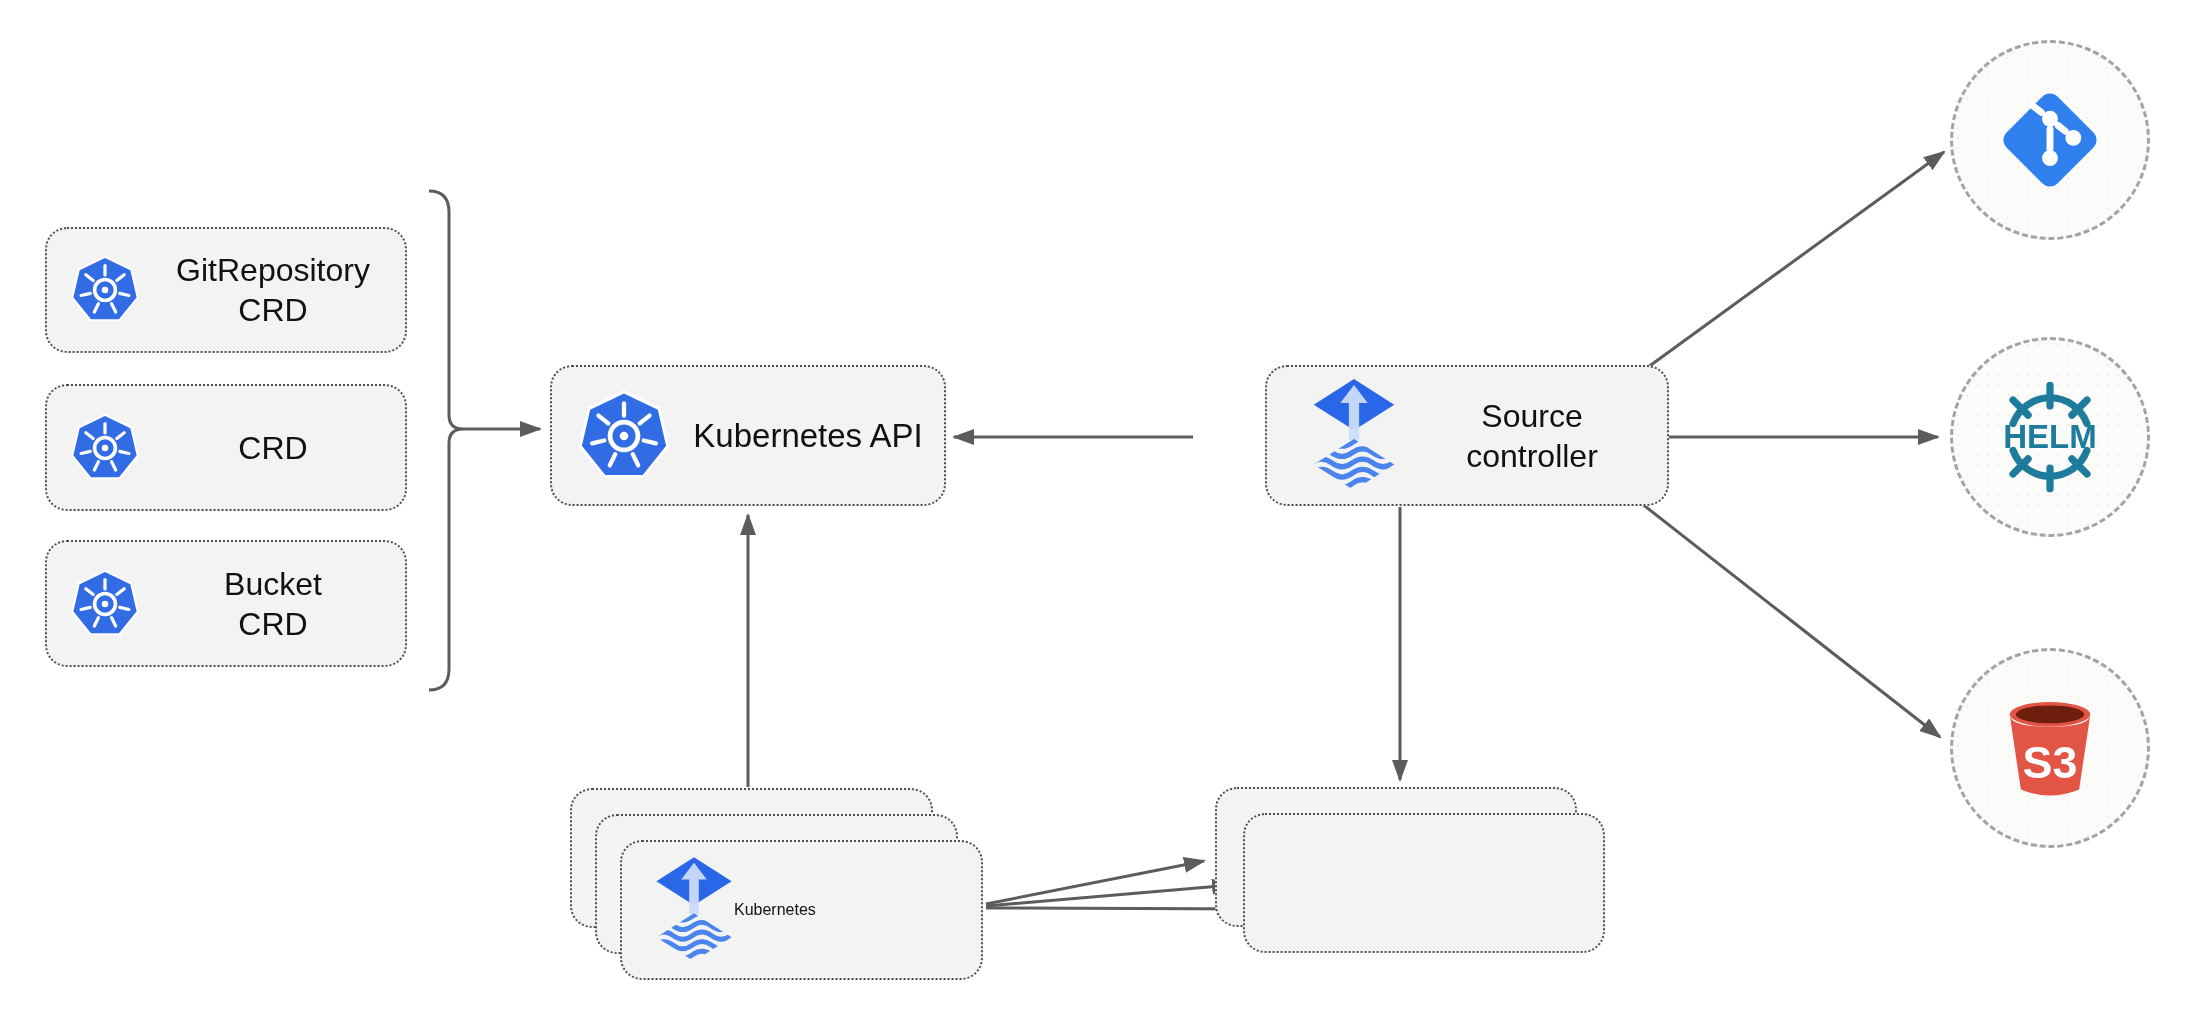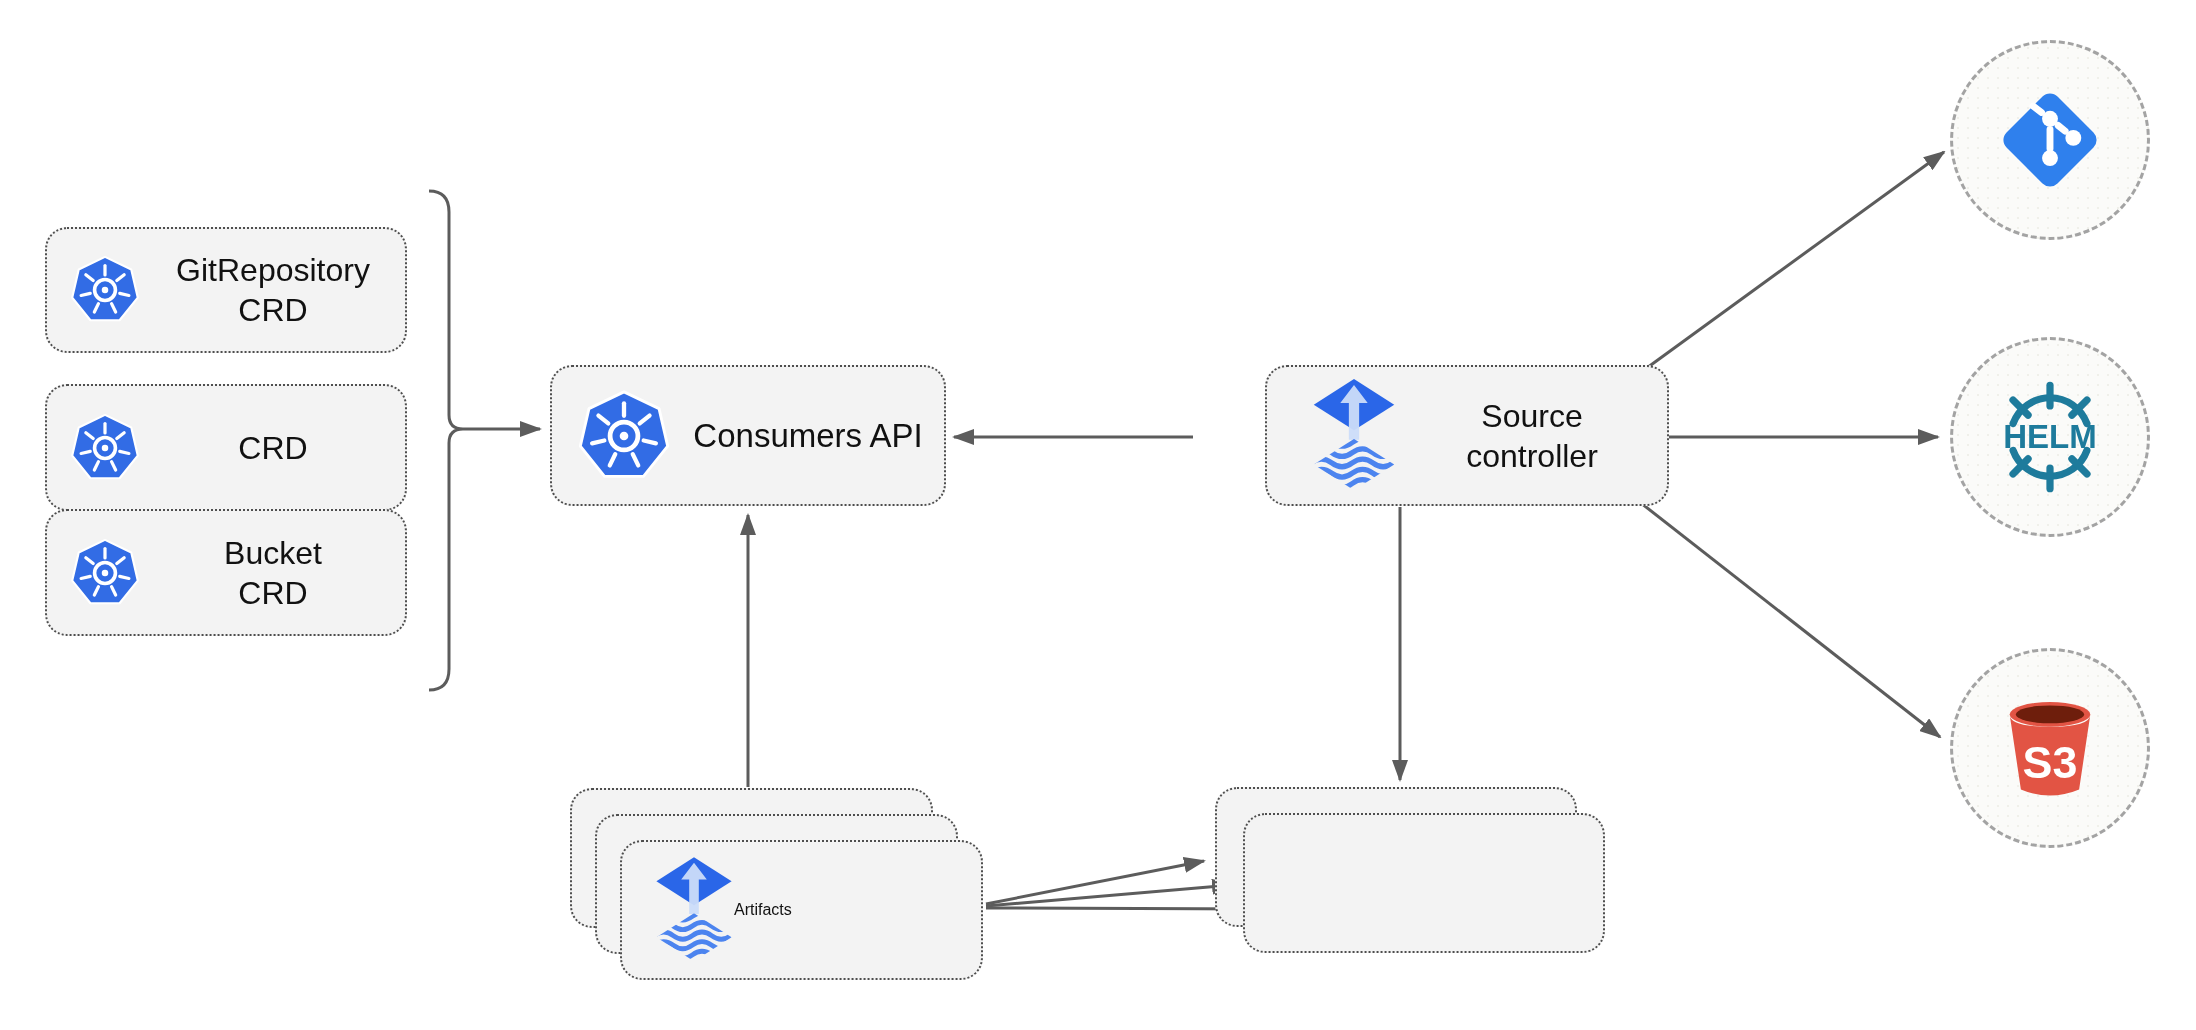--- a/index.html
+++ b/index.html
@@ -137,39 +137,39 @@
     <span class="iconwrap">
       <svg width="72" height="72">
           <use href="#icon-k8s"></use>
         </svg>
     </span>
     <div class="labelblock">
       <div>CRD</div>
     </div>
   </div>
 
-  <div class="node" style="left:45px;top:509px;width:362px;height:127px;padding-left:22px;text-align:right;">
+  <div class="node" style="left:45px;top:540px;width:362px;height:127px;padding-left:22px;text-align:right;">
     <span class="iconwrap">
       <svg width="72" height="72">
           <use href="#icon-k8s"></use>
         </svg>
     </span>
     <div class="labelblock">
       <div>Bucket</div>
       <div>CRD</div>
     </div>
   </div>
 
   <div class="node" style="left:550px;top:365px;width:396px;height:141px;padding-left:24px;">
     <span class="iconwrap">
       <svg width="96" height="96">
           <use href="#icon-k8s"></use>
         </svg>
     </span>
-    <div class="labelblock single">Consumers API</div>
+    <div class="labelblock single">Kubernetes API</div>
   </div>
 
   <div class="node" style="left:1265px;top:365px;width:404px;height:141px;padding-left:44px;">
     <span class="iconwrap">
       <svg width="86" height="113">
           <use href="#icon-flux"></use>
         </svg>
     </span>
     <div class="labelblock">
       <div>Source</div>
@@ -179,21 +179,21 @@
 
   <div class="stack" style="left:570px;top:788px;width:415px;height:194px;">
     <div class="card" style="left:0;top:0;width:363px;height:140px;"></div>
     <div class="card" style="left:25px;top:26px;width:363px;height:140px;"></div>
     <div class="card front" style="left:50px;top:52px;width:363px;height:140px;padding-left:32px;">
       <span class="iconwrap">
         <svg width="80" height="106">
             <use href="#icon-flux"></use>
           </svg>
       </span>
-      <div class="labelblock single">Artifacts</div>
+      <div class="labelblock single">Kubernetes</div>
     </div>
   </div>
 
   <div class="stack" style="left:1215px;top:787px;width:420px;height:194px;">
     <div class="card" style="left:0;top:0;width:362px;height:140px;"></div>
     <div class="card" style="left:28px;top:26px;width:362px;height:140px;"></div>
   </div>
 
   <div class="endpoint" style="left:1950px;top:40px;">
     <span class="iconwrap">

